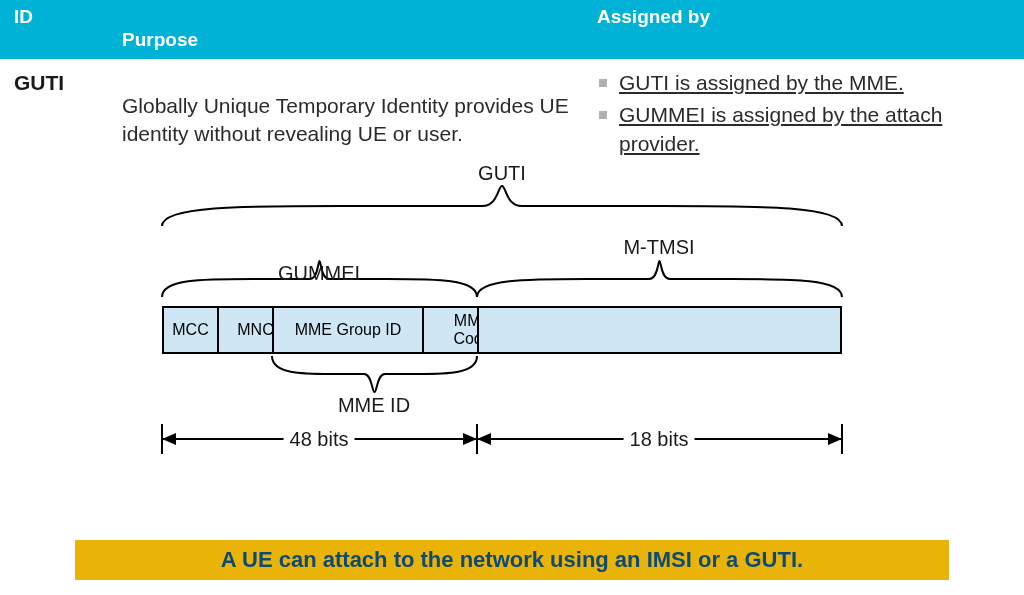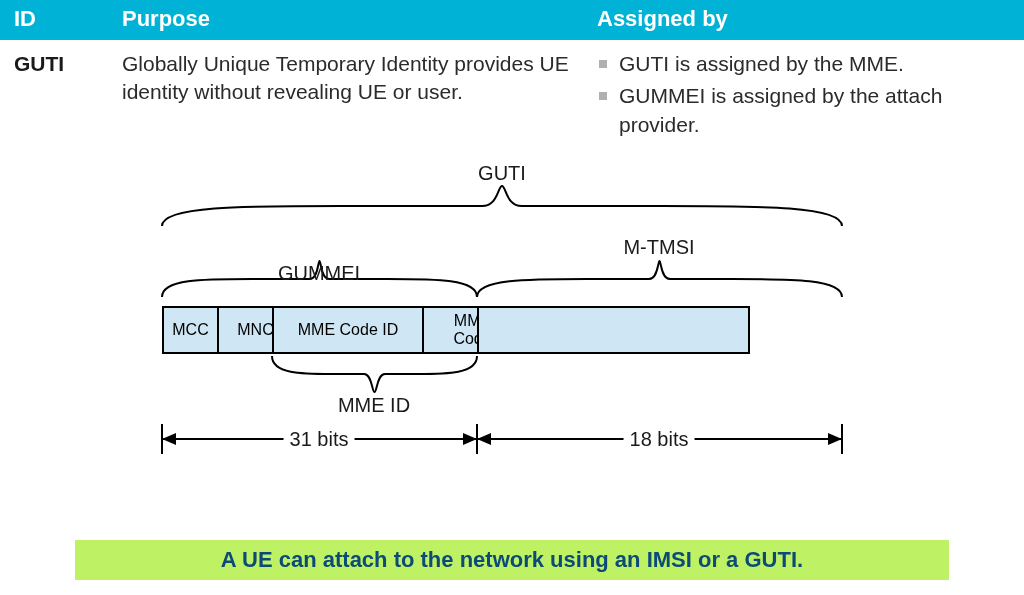--- a/index.html
+++ b/index.html
@@ -17,28 +17,28 @@
     height: 595px;
   }
 
   
   .hdr {
     display: flex;
     width: 1024px;
     background: #00b2d6;
     color: #ffffff;
     font-weight: 700;
-    font-size: 22px;
+    font-size: 19px;
   }
   .hdr .c {
     padding: 6px 14px 8px 14px;
     box-sizing: border-box;
   }
   .c-id       { width: 108px; }
-  .c-purpose  { width: 475px; }
+  .c-purpose  { width: 475px; margin-top: 23px; }
   .c-assigned { width: 441px; }
 
   
   .row {
     display: flex;
     width: 1024px;
   }
   .row .c {
     padding: 10px 14px 6px 14px;
     box-sizing: border-box;
@@ -49,20 +49,21 @@
   .row .c-id {
     font-weight: 700;
     color: #1a1a1a;
   }
 
   
   ul.square {
     list-style: none;
     margin: 0;
     padding: 0;
+    text-decoration: underline;
   }
   ul.square li {
     position: relative;
     padding-left: 22px;
     margin-bottom: 4px;
   }
   ul.square li::before {
     content: "";
     position: absolute;
     left: 2px;
@@ -80,21 +81,21 @@
     width: 700px;
     height: 340px;
   }
 
   
   .strip {
     position: absolute;
     left: 0;
     top: 140px;
     height: 48px;
-    width: 588px;
+    width: 680px;
     display: flex;
     border: 2px solid #000;
     box-sizing: border-box;
   }
   .strip .seg {
     box-sizing: border-box;
     height: 100%;
     background: #cfe7f4;
     border-right: 2px solid #000;
     display: flex;
@@ -140,21 +141,21 @@
     white-space: nowrap;
   }
 
   
   .banner {
     position: absolute;
     left: 75px;
     top: 540px;
     width: 874px;
     height: 40px;
-    background: #bef264;
+    background: #eab308;
     display: flex;
     align-items: center;
     justify-content: center;
     font-size: 22px;
     font-weight: 700;
     color: #0c4b77;
   }
 </style>
 </head>
 <body>
@@ -191,38 +192,38 @@
     <div class="blabel" style="left:157px; top:70px;margin-top:26px;">GUMMEI</div>
 
     <svg class="brace" style="left:315px; top:95px;" width="365" height="36">
       <path d="M0,36 C0,18 50,18 110,18 L172,18 C181,18 181,0 182.5,0 C184,0 184,18 193,18 L255,18 C315,18 365,18 365,36"></path>
     </svg>
     <div class="blabel" style="left:497px; top:70px;">M-TMSI</div>
 
     <div class="strip">
       <div class="seg seg-mcc">MCC</div>
       <div class="seg seg-mnc">MNC</div>
-      <div class="seg seg-mgid">MME Code ID</div>
+      <div class="seg seg-mgid">MME Group ID</div>
       <div class="seg seg-mcode">MME<br>Code</div>
       <div class="seg seg-mtmsi"></div>
     </div>
 
     <svg class="brace" style="left:110px; top:190px;" width="205" height="36">
       <path d="M0,0 C0,18 30,18 60,18 L92,18 C100,18 100,36 102.5,36 C105,36 105,18 113,18 L145,18 C175,18 205,18 205,0"></path>
     </svg>
     <div class="blabel" style="left:212px; top:228px;">MME ID</div>
 
     <svg class="dim" style="left:0; top:258px;" width="315" height="30">
       <line x1="0" y1="0" x2="0" y2="30"></line>
       <line x1="0" y1="15" x2="315" y2="15"></line>
       <polygon points="0,15 14,9 14,21"></polygon>
       <polygon points="315,15 301,9 301,21"></polygon>
       <line x1="315" y1="0" x2="315" y2="30"></line>
     </svg>
-    <div class="dim-label" style="left:157px; top:273px;">31 bits</div>
+    <div class="dim-label" style="left:157px; top:273px;">48 bits</div>
 
     <svg class="dim" style="left:315px; top:258px;" width="365" height="30">
       <line x1="0" y1="0" x2="0" y2="30"></line>
       <line x1="0" y1="15" x2="365" y2="15"></line>
       <polygon points="0,15 14,9 14,21"></polygon>
       <polygon points="365,15 351,9 351,21"></polygon>
       <line x1="365" y1="0" x2="365" y2="30"></line>
     </svg>
     <div class="dim-label" style="left:497px; top:273px;">18 bits</div>
 

